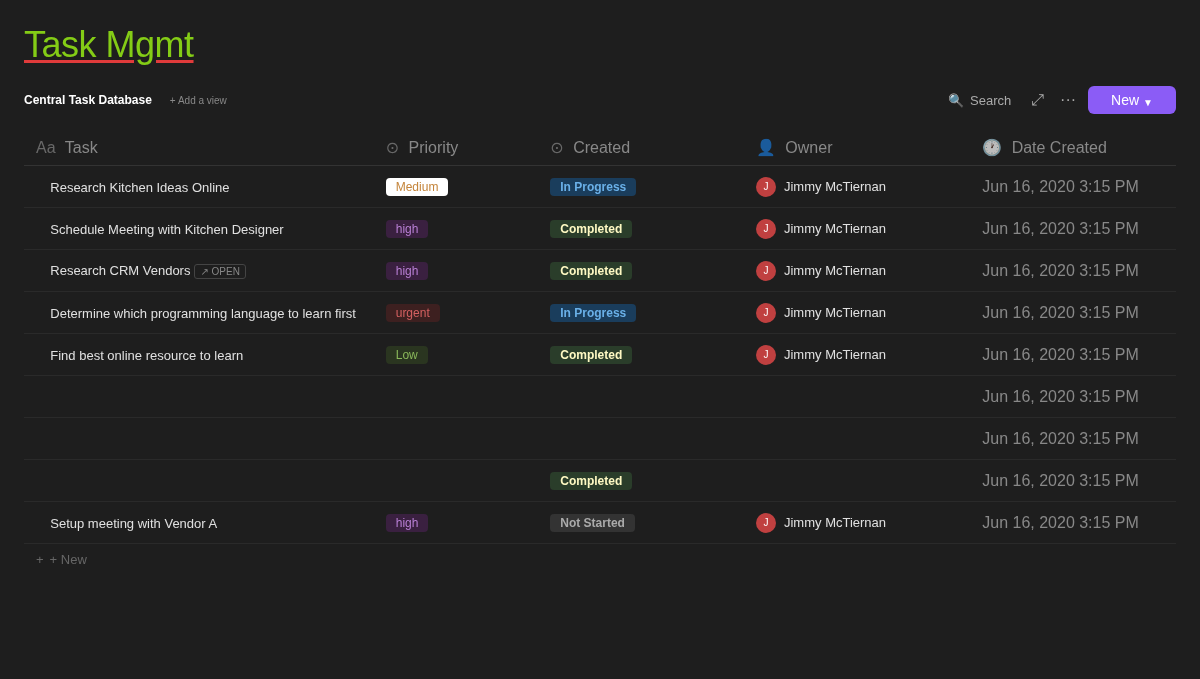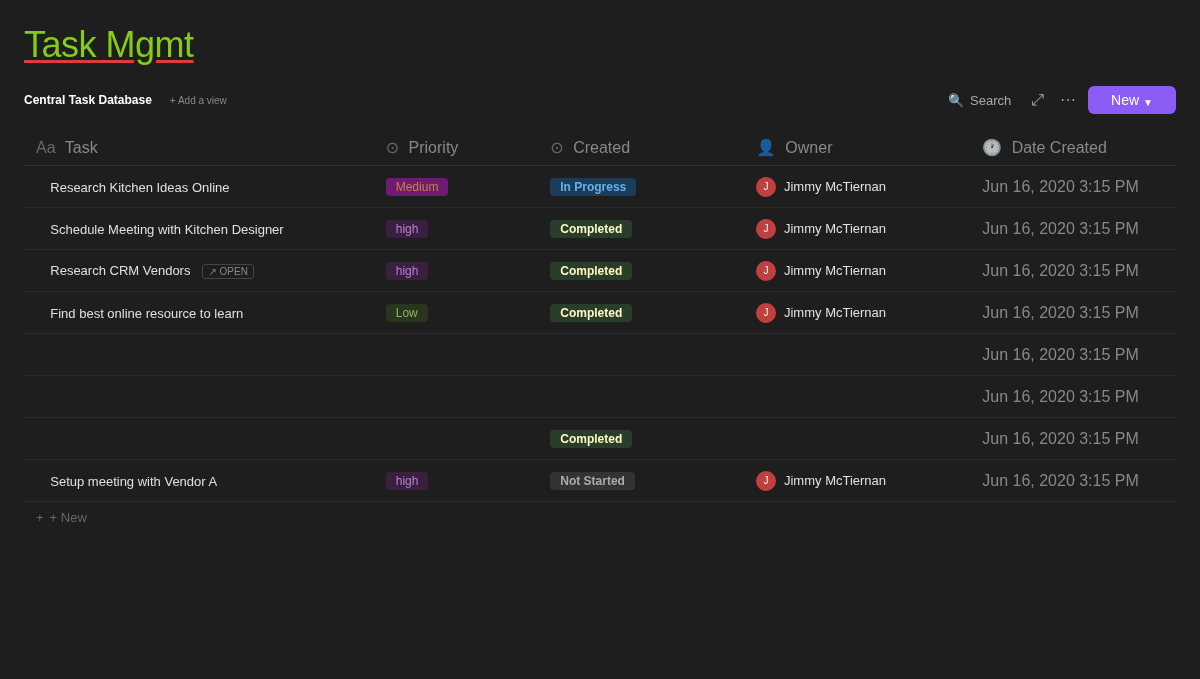--- a/index.html
+++ b/index.html
@@ -131,31 +131,31 @@
     }
     .open-badge {
       display: inline-flex;
       align-items: center;
       gap: 3px;
       font-size: 10px;
       color: #888;
       border: 1px solid #444;
       border-radius: 3px;
       padding: 1px 5px;
-      margin-left: 12px;
+      margin-left: 4px;
       vertical-align: middle;
     }
     .priority-badge {
       display: inline-block;
       padding: 2px 10px;
       border-radius: 4px;
       font-size: 12px;
       font-weight: 500;
     }
-    .priority-medium { background: #701a75; color: #c4843a; }
+    .priority-medium { background: #ffffff; color: #c4843a; }
     .priority-high { background: #3a2040; color: #b87fd4; }
     .priority-urgent { background: #3d2020; color: #d46060; }
     .priority-low { background: #2a3520; color: #8ab85a; }
     .status-badge {
       display: inline-block;
       padding: 2px 10px;
       border-radius: 4px;
       font-size: 12px;
       font-weight: 700;
     }
@@ -294,20 +294,32 @@
             <td><span class="status-badge status-completed">Completed</span></td>
             <td>
               <div class="owner-cell">
                 <span class="avatar">J</span>
                 <span>Jimmy McTiernan</span>
               </div>
             </td>
             <td class="date-cell">Jun 16, 2020 3:15 PM</td>
           </tr>
           <tr>
+            <td class="task-cell"><span class="drag-handle">⠿</span><span>Determine which programming language to learn first</span></td>
+            <td><span class="priority-badge priority-urgent">urgent</span></td>
+            <td><span class="status-badge status-inprogress">In Progress</span></td>
+            <td>
+              <div class="owner-cell">
+                <span class="avatar">J</span>
+                <span>Jimmy McTiernan</span>
+              </div>
+            </td>
+            <td class="date-cell">Jun 16, 2020 3:15 PM</td>
+          </tr>
+          <tr>
             <td class="task-cell"><span class="drag-handle">⠿</span><span>Find best online resource to learn</span></td>
             <td><span class="priority-badge priority-low">Low</span></td>
             <td><span class="status-badge status-completed">Completed</span></td>
             <td>
               <div class="owner-cell">
                 <span class="avatar">J</span>
                 <span>Jimmy McTiernan</span>
               </div>
             </td>
             <td class="date-cell">Jun 16, 2020 3:15 PM</td>

